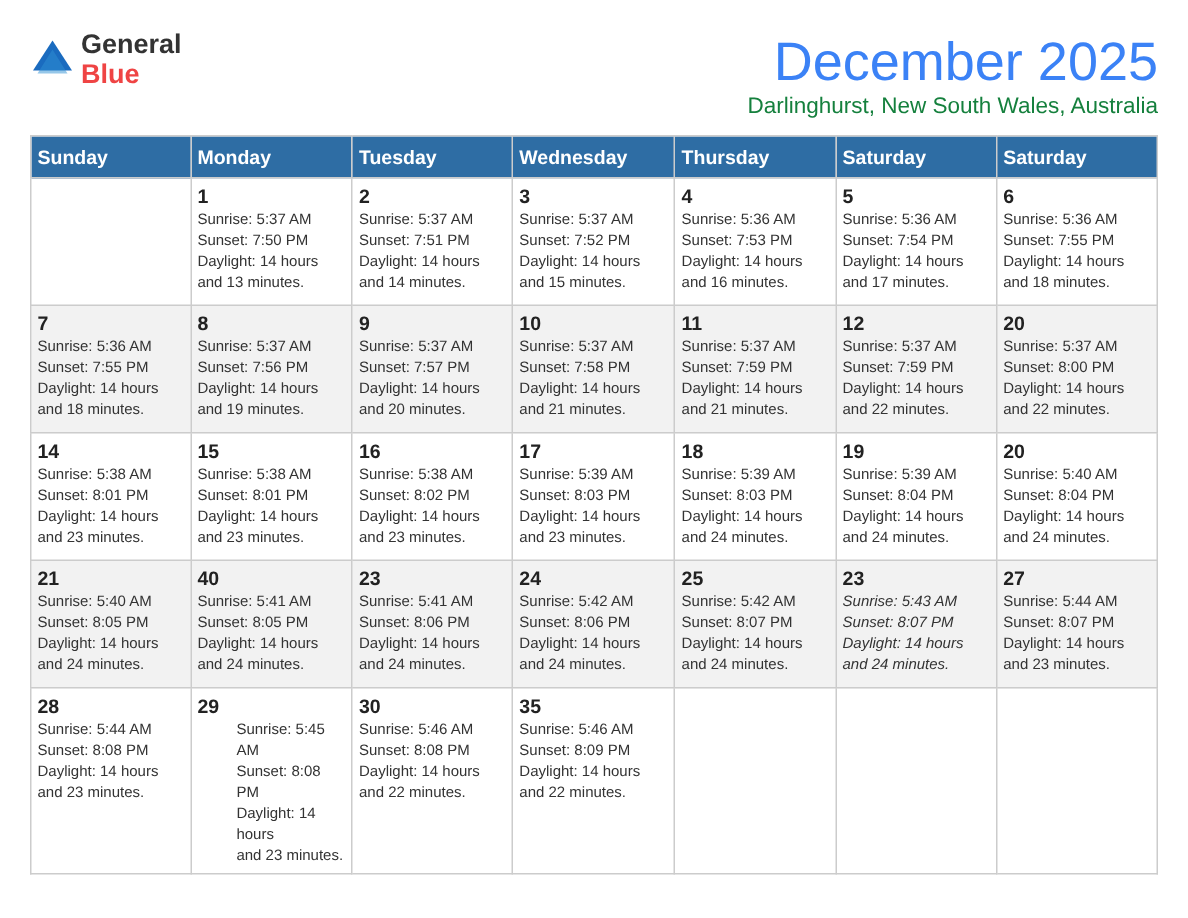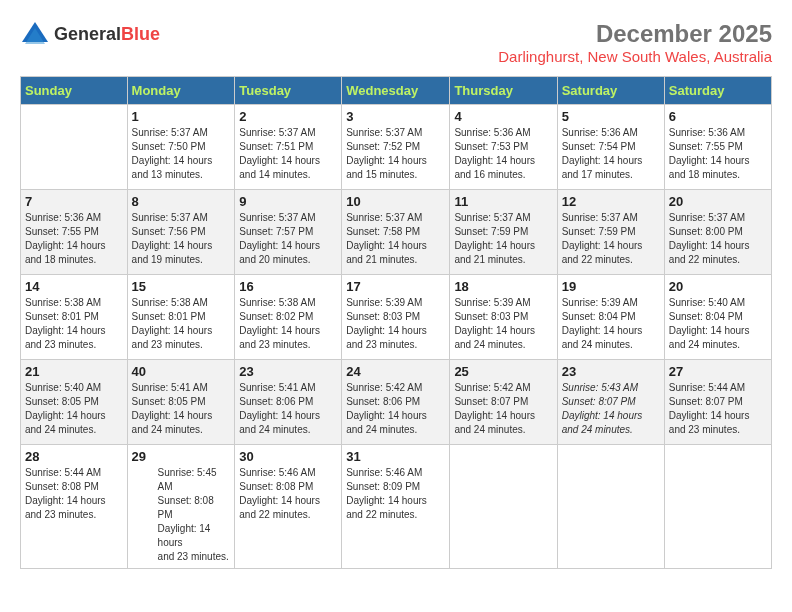--- a/index.html
+++ b/index.html
@@ -15,21 +15,21 @@
       justify-content: space-between;
       align-items: flex-start;
       padding: 10px 10px 5px 10px;
     }
     .logo {
       display: flex;
       align-items: center;
     }
     .logo-text {
       display: flex;
-      flex-direction: row;
+      flex-direction: column;
       line-height: 1.1;
     }
     .logo-general {
       font-size: 18px;
       font-weight: bold;
       color: #333;
     }
     .logo-blue {
       font-size: 18px;
       font-weight: bold;
@@ -37,37 +37,37 @@
     }
     .logo-icon {
       width: 30px;
       height: 30px;
       margin-right: 4px;
     }
     .title-block {
       text-align: right;
     }
     .month-title {
-      font-size: 24px;
-      font-weight: bold;
-      color: #737373;
+      font-size: 36px;
+      font-weight: normal;
+      color: #3b82f6;
     }
     .location {
       font-size: 15px;
-      color: #ef4444;
+      color: #15803d;
     }
     .calendar {
       width: 100%;
       border-collapse: collapse;
       margin: 6px 10px;
       width: calc(100% - 20px);
     }
     .calendar thead tr th {
       background-color: #2e6da4;
-      color: #bef264;
+      color: #ffffff;
       font-size: 13px;
       font-weight: bold;
       padding: 6px 4px;
       border: 1px solid #ccc;
       text-align: left;
     }
     .calendar tbody tr td {
       border: 1px solid #ccc;
       vertical-align: top;
       padding: 4px 4px;
@@ -349,21 +349,21 @@
 and 23 minutes.</div>
         </td>
         <td>
           <span class="day-num">30</span>
           <div class="day-detail" style="white-space: pre-line;">Sunrise: 5:46 AM
 Sunset: 8:08 PM
 Daylight: 14 hours
 and 22 minutes.</div>
         </td>
         <td>
-          <span class="day-num">31</span>
+          <span class="day-num">35</span>
           <div class="day-detail" style="white-space: pre-line;">Sunrise: 5:46 AM
 Sunset: 8:09 PM
 Daylight: 14 hours
 and 22 minutes.</div>
         </td>
         <td class="empty-cell"></td>
         <td class="empty-cell"></td>
         <td class="empty-cell"></td>
       </tr>
     </tbody>

